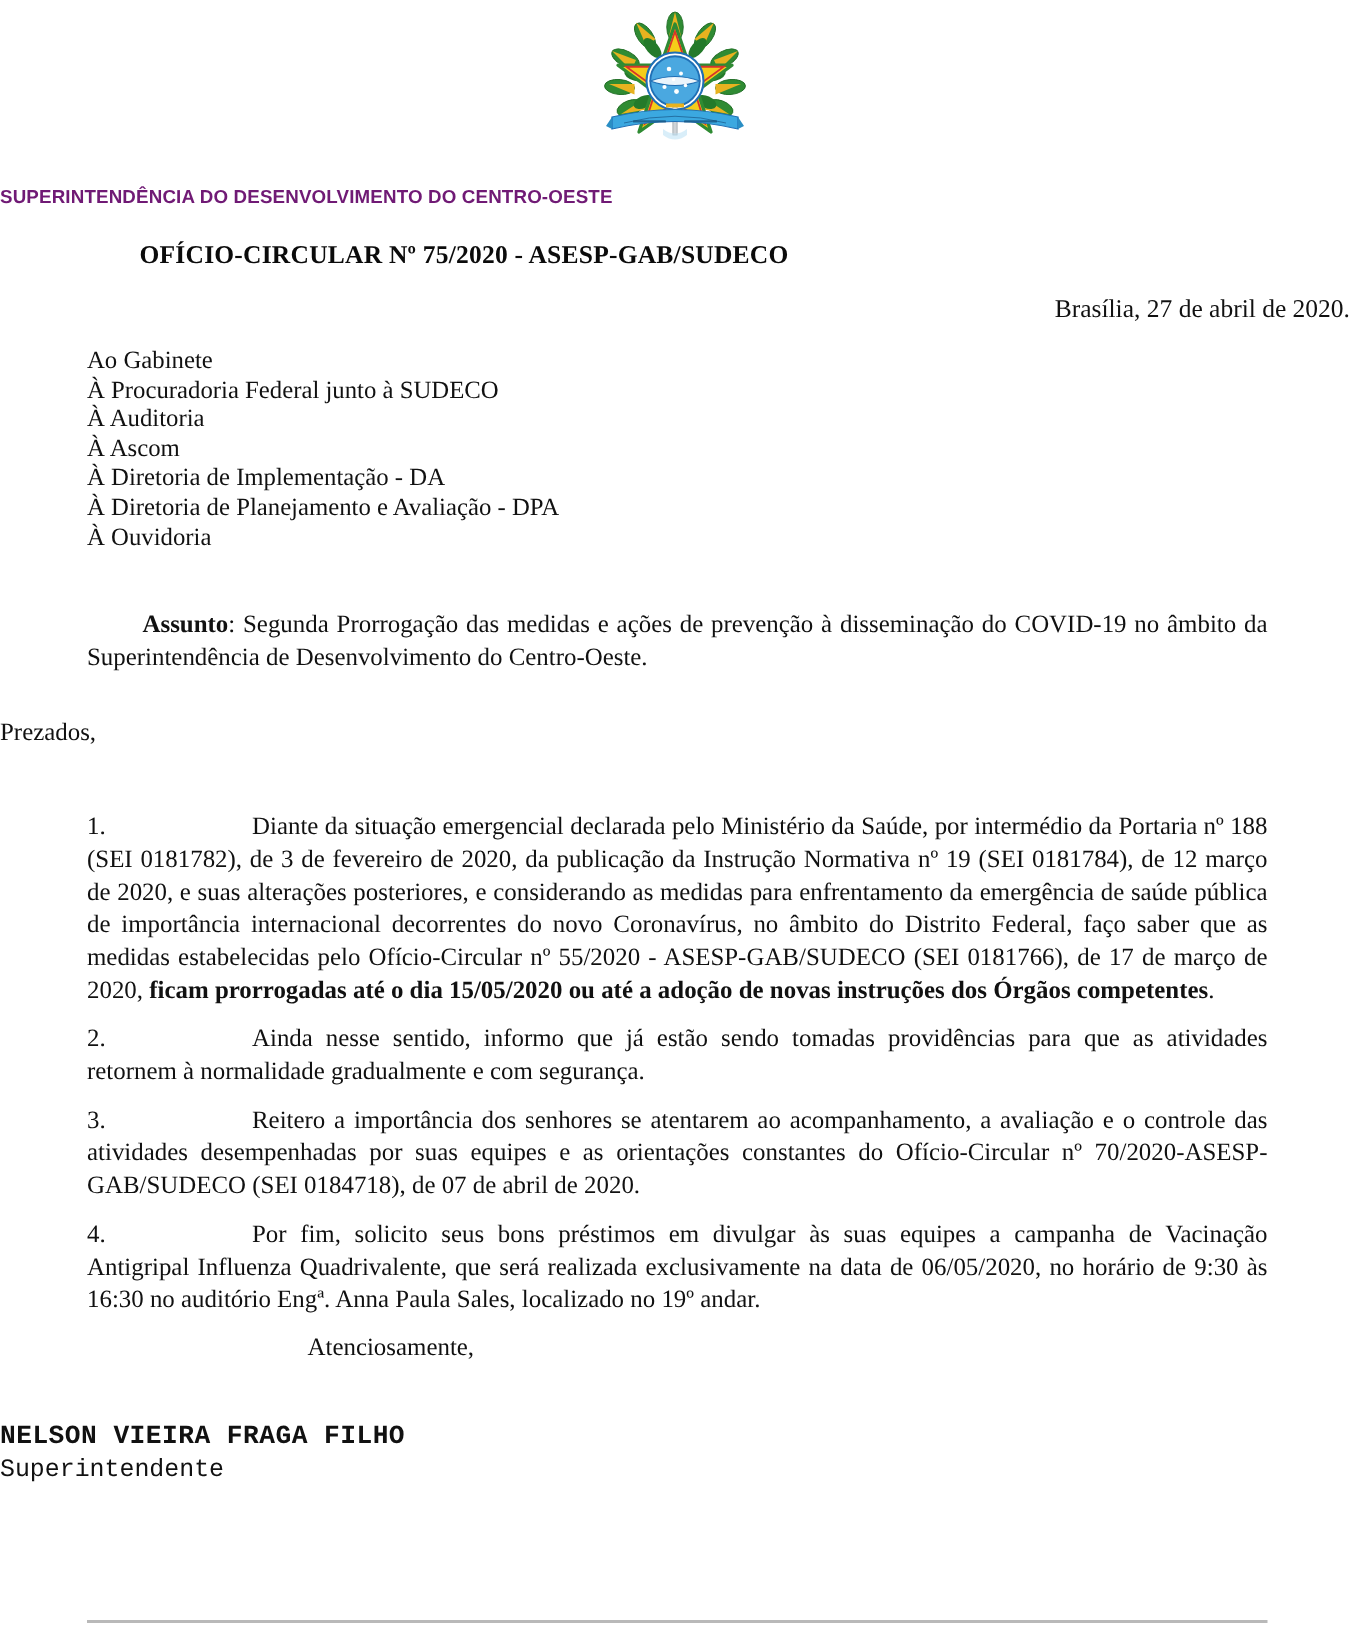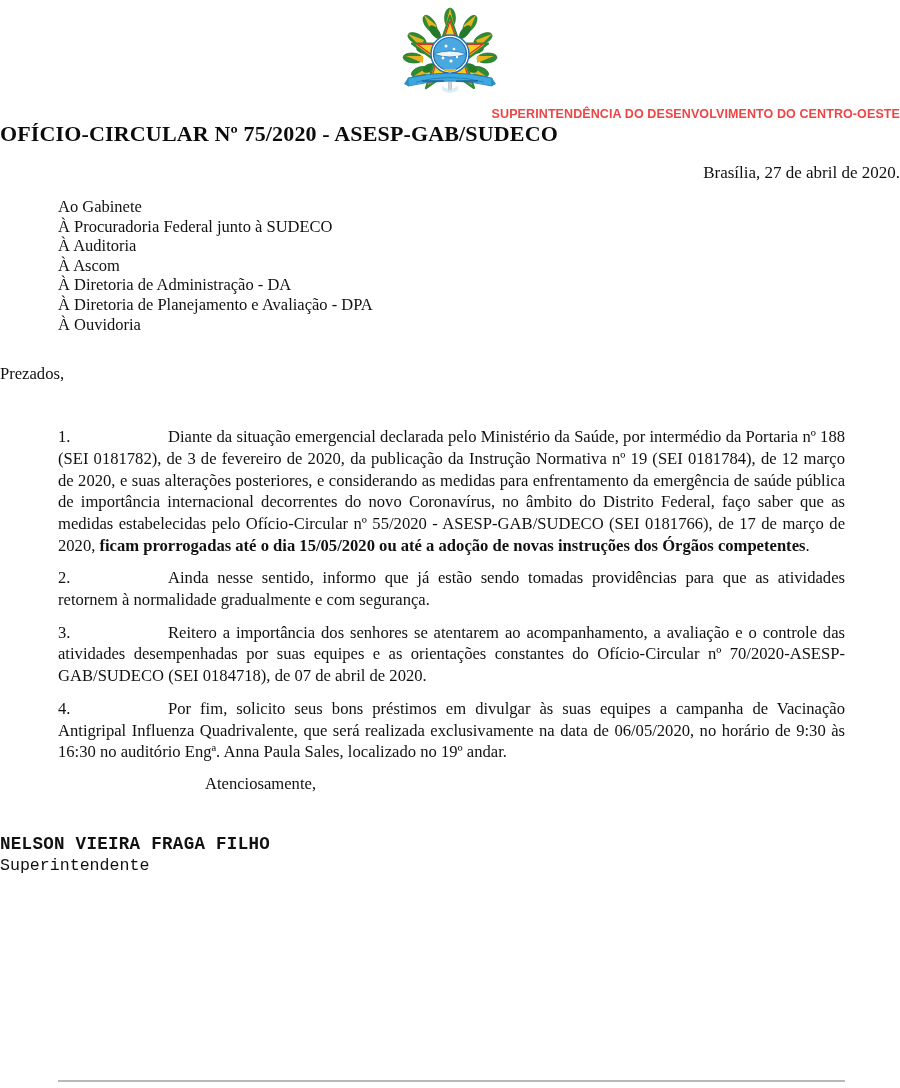--- a/index.html
+++ b/index.html
@@ -32,33 +32,35 @@
     padding-top: 6px;
     height: 104px;
     box-sizing: border-box;
   }
   .crest {
     display: block;
   }
 
   
   .org-line {
-    text-align: right;
+    text-align: left;
     font-family: "Liberation Sans", "DejaVu Sans", sans-serif;
     font-weight: bold;
     font-size: 12.5px;
     letter-spacing: 0.1px;
-    color: #ef4444;
-    margin-top: 3px;
+    color: #701a75;
+    margin-top: 20px;
   }
 
   
   .doc-title {
-    font-size: 22px;
+    font-size: 17px;
     font-weight: bold;
+    margin-top: 22px;
+    padding-left: 93px;
     letter-spacing: 0.15px;
     color: #0b0b0b;
   }
 
   
   .date-line {
     font-size: 17px;
     text-align: right;
     margin-top: 16px;
   }
@@ -236,25 +238,28 @@
 
   <div class="doc-title">OFÍCIO-CIRCULAR Nº 75/2020 - ASESP-GAB/SUDECO</div>
 
   <div class="date-line">Brasília, 27 de abril de 2020.</div>
 
   <div class="recipients">
     <div>Ao Gabinete</div>
     <div>À Procuradoria Federal junto à SUDECO</div>
     <div>À Auditoria</div>
     <div>À Ascom</div>
-    <div>À Diretoria de Administração - DA</div>
+    <div>À Diretoria de Implementação - DA</div>
     <div>À Diretoria de Planejamento e Avaliação - DPA</div>
     <div>À Ouvidoria</div>
   </div>
 
+  <div class="subject">
+    <b>Assunto</b><span>: </span><span>Segunda Prorrogação das medidas e ações de prevenção à disseminação do COVID-19 no âmbito da Superintendência de Desenvolvimento do Centro-Oeste.</span>
+  </div>
 
   <div class="greeting">Prezados,</div>
 
   <div class="body-block">
 
     <div class="para">
       <span class="num">1.</span>
       <span class="ptext"><span>Diante da situação emergencial declarada pelo Ministério da Saúde, por intermédio da Portaria nº 188 (SEI 0181782), de 3 de fevereiro de 2020, da publicação da Instrução Normativa nº 19 (SEI 0181784), de 12 março de 2020, e suas alterações posteriores, e considerando as medidas para enfrentamento da emergência de saúde pública de importância internacional decorrentes do novo Coronavírus, no âmbito do Distrito Federal, faço saber que as medidas estabelecidas pelo Ofício-Circular nº 55/2020 - ASESP-GAB/SUDECO (SEI 0181766), de 17 de março de 2020, </span><b>ficam prorrogadas até o dia 15/05/2020 ou até a adoção de novas instruções dos Órgãos competentes</b><span>.</span></span>
     </div>
 

